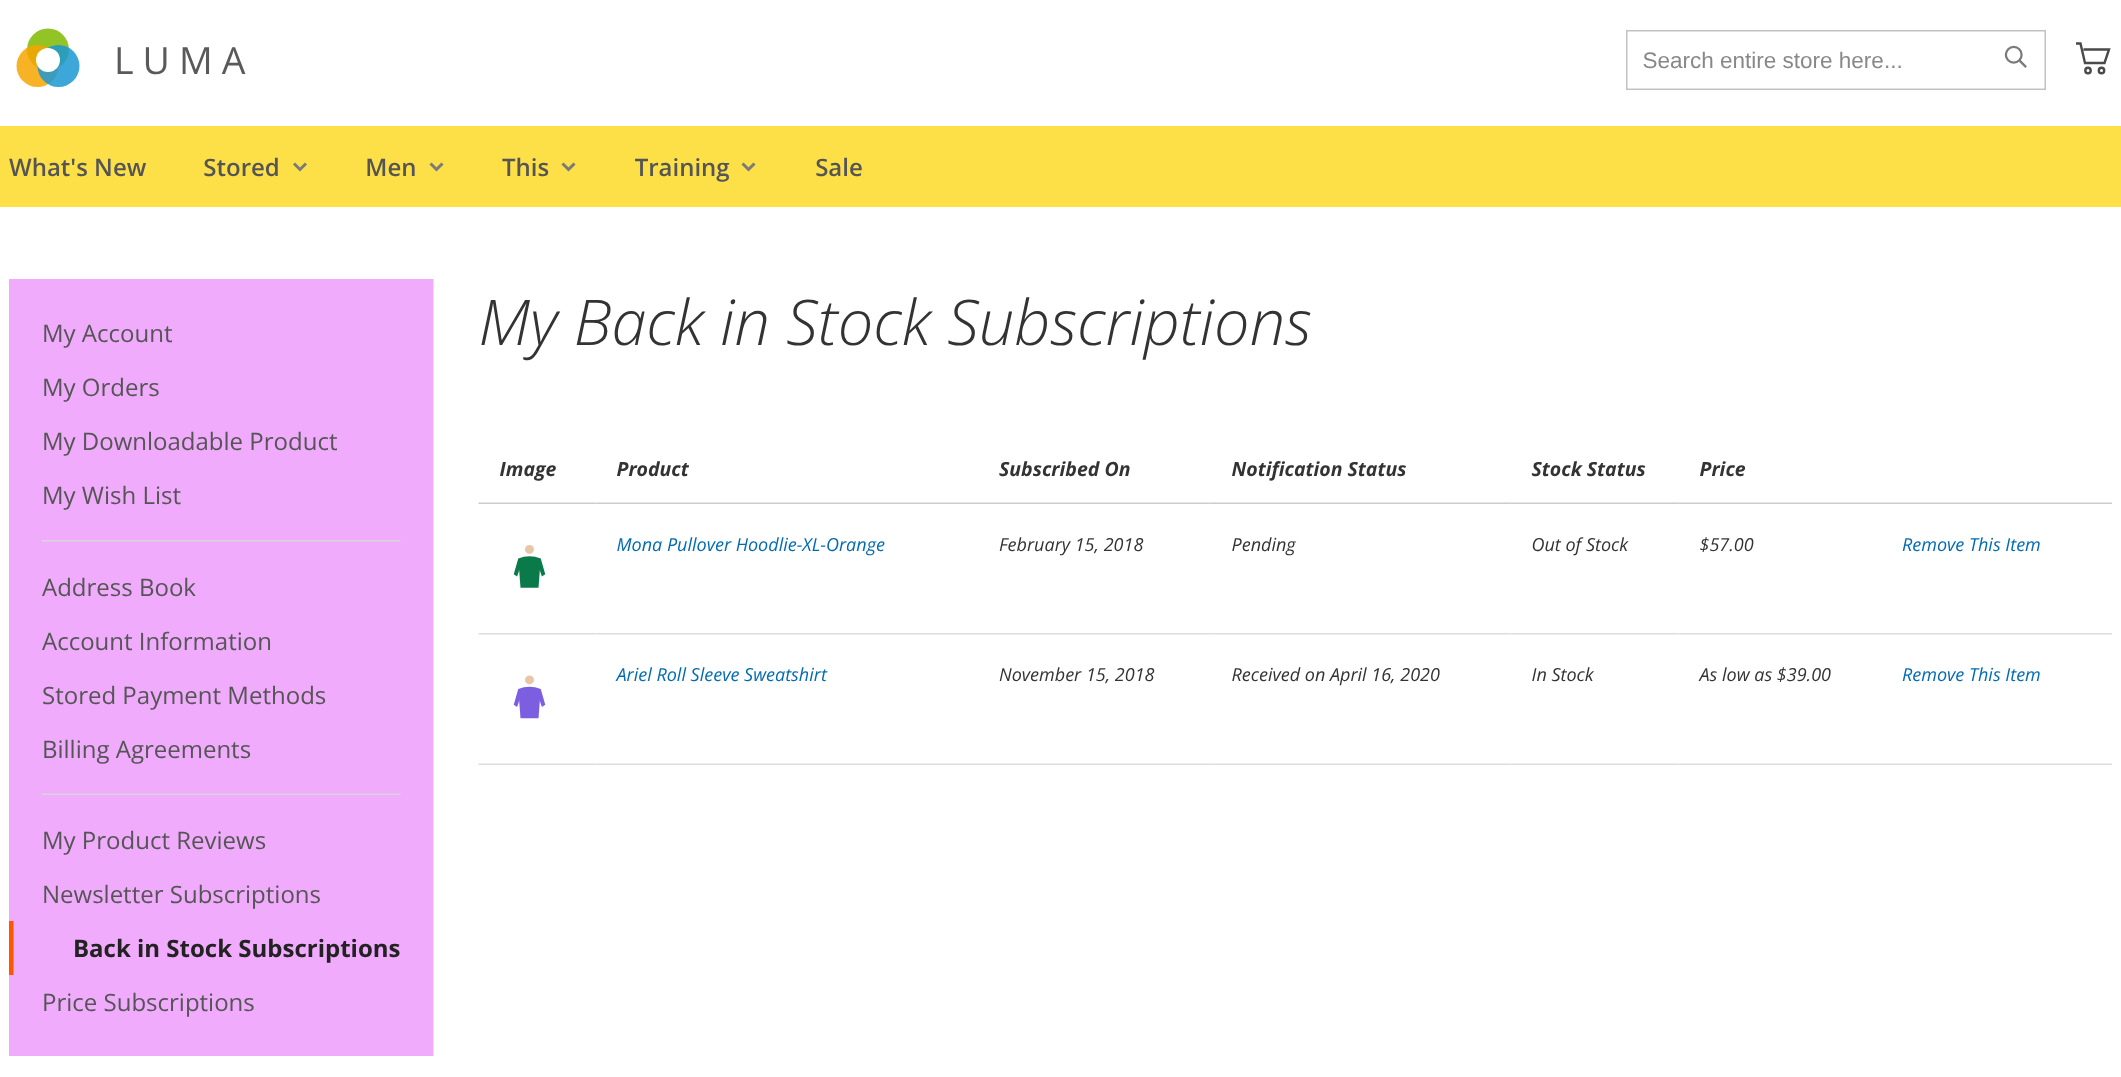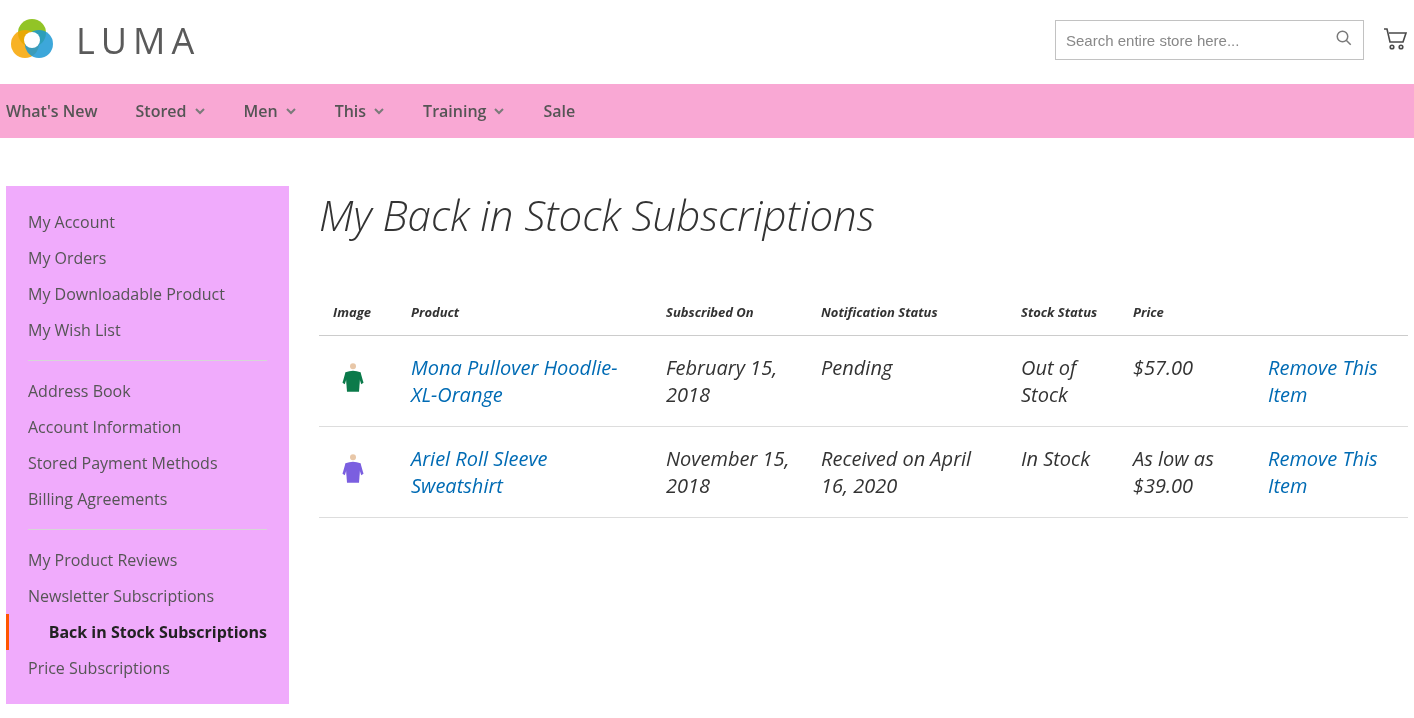--- a/index.html
+++ b/index.html
@@ -18,56 +18,56 @@
   .logo-wrap {
     display: flex;
     align-items: center;
     gap: 18px;
   }
   .logo-mark {
     width: 52px; height: 52px;
     position: relative;
   }
   .brand-text {
-    font-size: 36px;
+    font-size: 25px;
     letter-spacing: 6px;
     font-weight: 500;
     color: #5a5a5a;
   }
   .header-right {
     display: flex;
     align-items: center;
     gap: 18px;
   }
   .search-box {
     border: 1px solid #c2c2c2;
     height: 40px;
-    width: 309px;
+    width: 280px;
     display: flex;
     align-items: center;
     padding: 0 10px;
   }
   .search-box input {
     border: none;
     outline: none;
     flex: 1;
     font-size: 15px;
     color: #333;
   }
   .search-box input::placeholder { color: #888; }
   .search-icon svg { width: 18px; height: 18px; stroke: #7a7a7a; fill: none; }
   .cart-icon svg { width: 26px; height: 26px; stroke: #4a4a4a; fill: none; stroke-width: 1.6; }
 
   .navbar {
-    background: #f9a8d4;
+    background: #fde047;
     display: flex;
     gap: 38px;
-    padding: 16px 6px;
+    padding: 0 6px;
     height: 54px;
-    align-items: flex-start;
+    align-items: center;
   }
   .nav-item {
     font-size: 16px;
     font-weight: 600;
     color: #555;
     display: flex;
     align-items: center;
     gap: 7px;
     cursor: pointer;
   }
@@ -122,21 +122,21 @@
   table.subs th {
     text-align: left;
     font-size: 13px;
     font-weight: 700;
     color: #333;
     padding: 10px 14px 14px 14px;
     border-bottom: 1px solid #ccc;
     vertical-align: bottom;
   }
   table.subs td {
-    font-size: 20px;
+    font-size: 12px;
     color: #333;
     padding: 18px 14px;
     border-bottom: 1px solid #ddd;
     vertical-align: top;
   }
   .prod-link, .remove-link {
     color: #006bb4;
     cursor: pointer;
   }
   .thumb {

